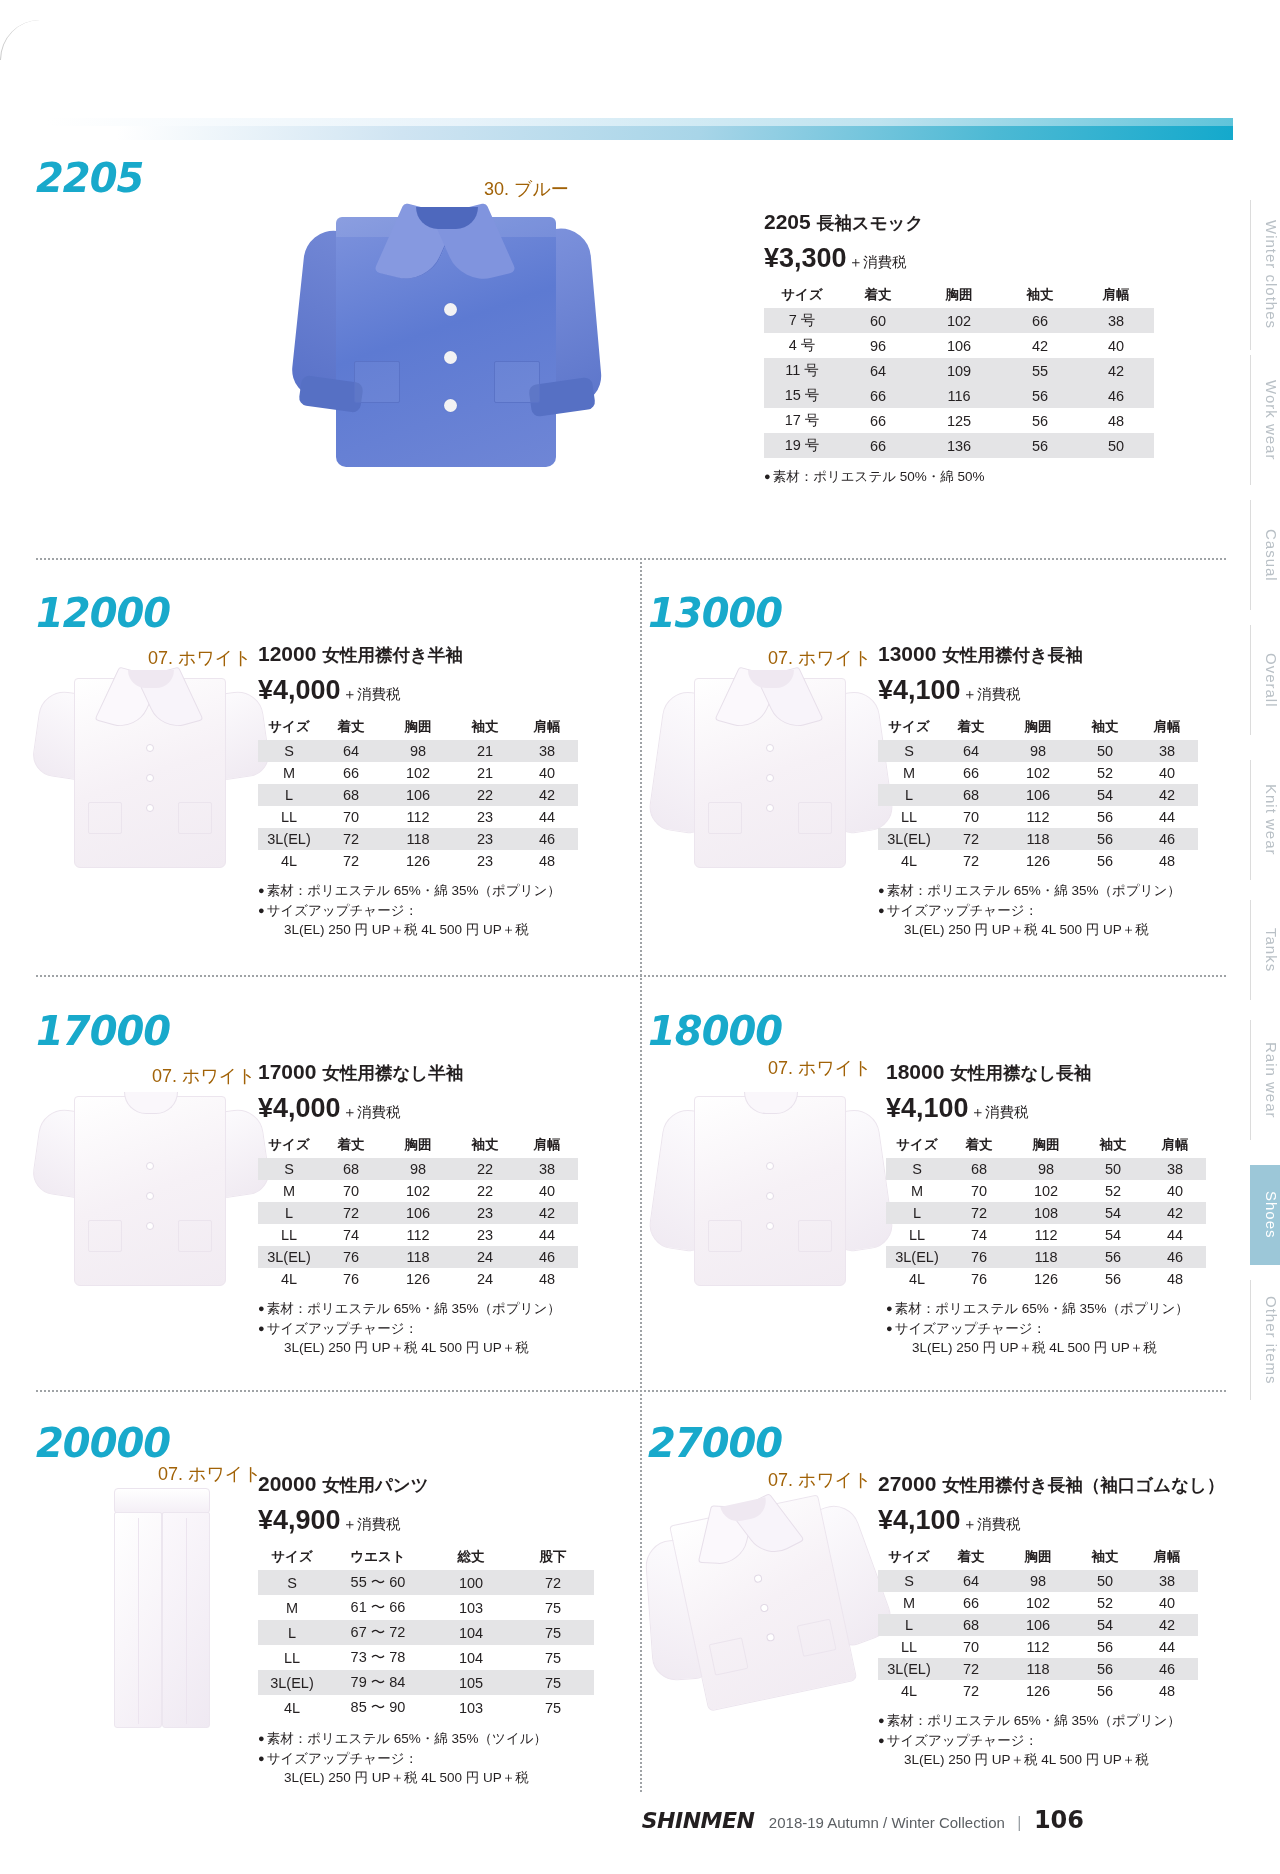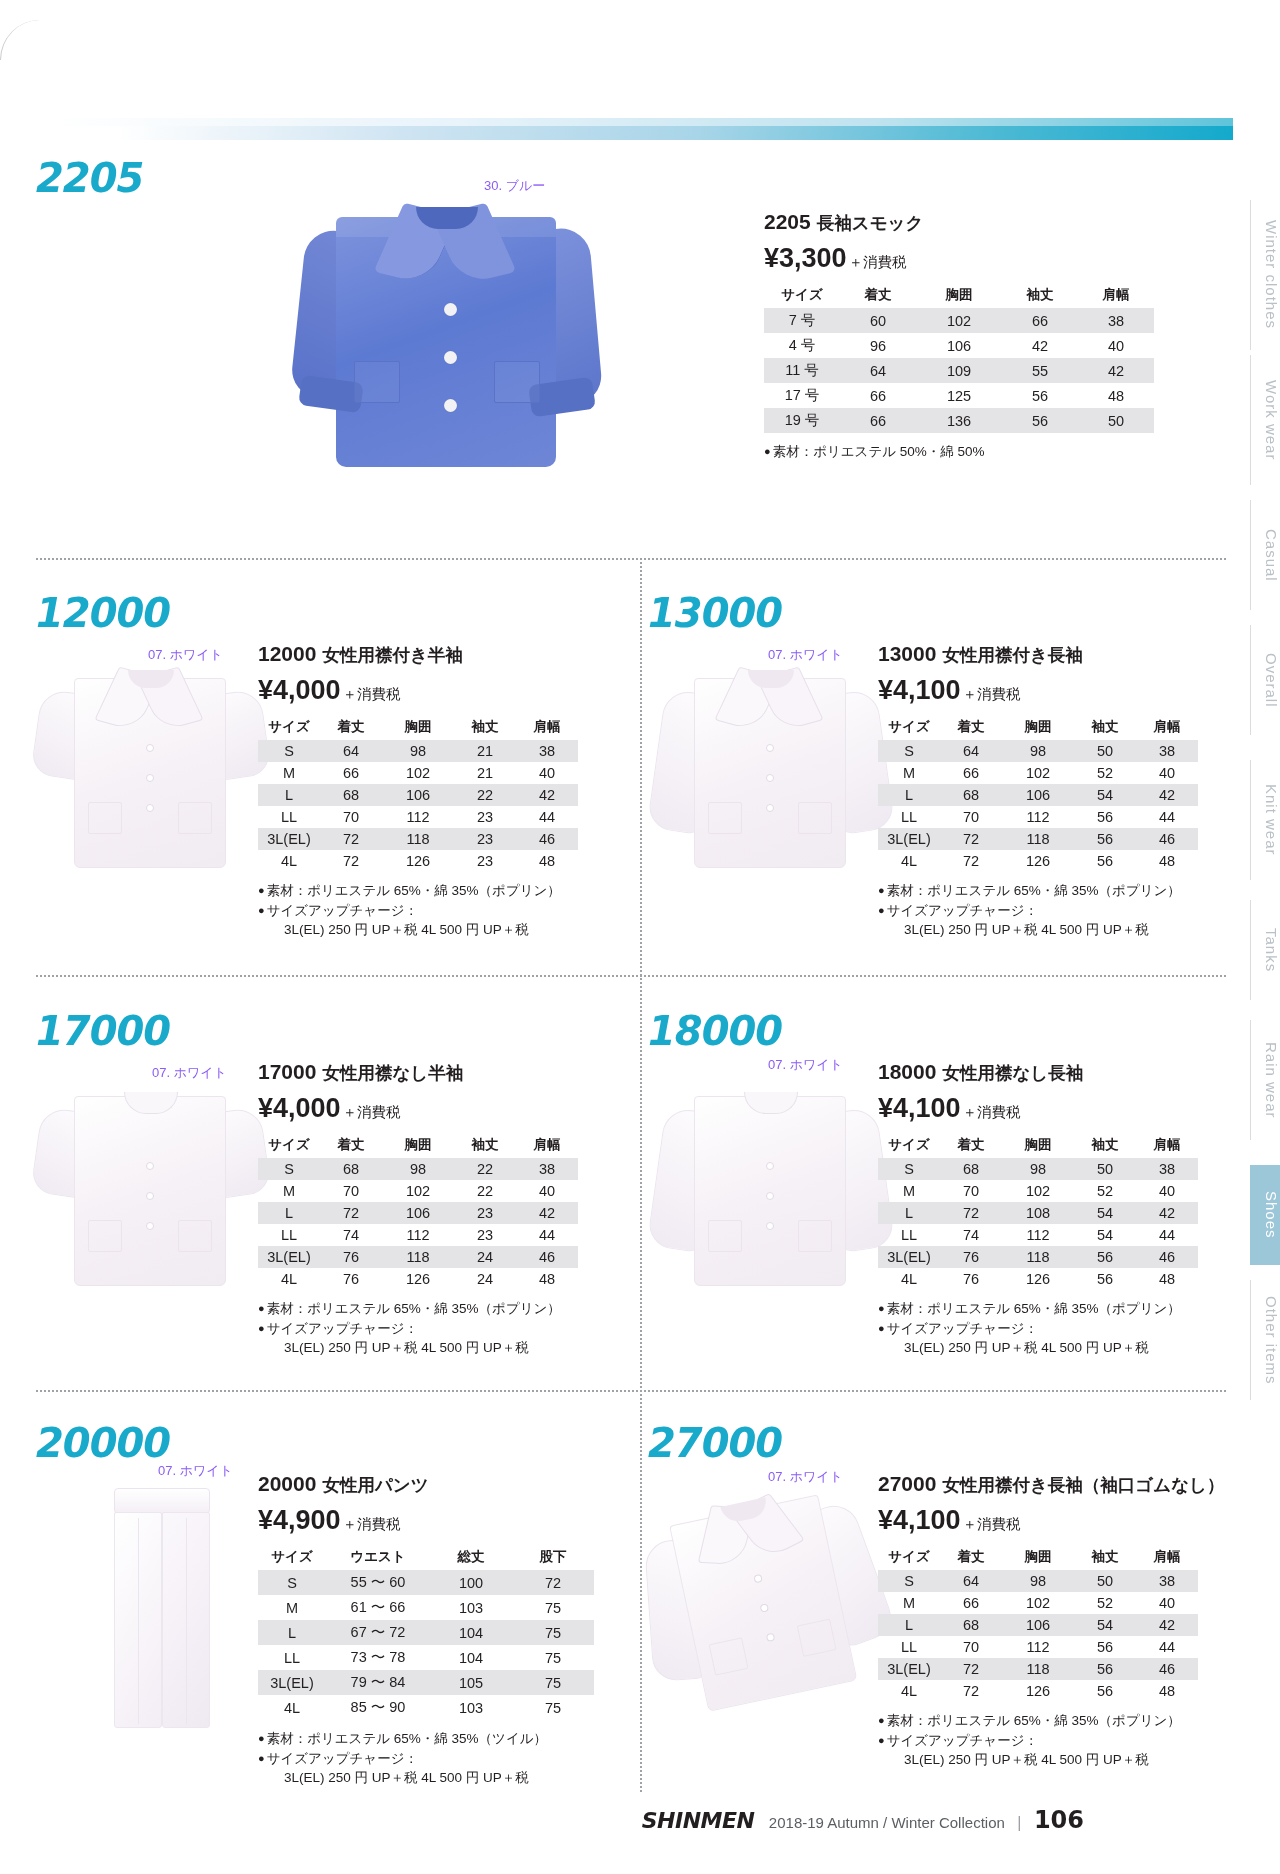--- a/index.html
+++ b/index.html
@@ -53,21 +53,21 @@
            border-left:2px dotted #9fa3a6; left:640px; }
 
   
   .block{ position:absolute; }
   .code-big{
     font-family:"DejaVu Sans", sans-serif;
     font-style:italic; font-weight:bold;
     color:#18a9cb; font-size:40px; letter-spacing:-1px;
   }
   .color-label{
-    font-size:13px; color:#8b5cf6;
+    font-size:18px; color:#a16207;
   }
   .spec{ position:absolute; }
   .spec-title{
     font-size:19px; font-weight:bold; white-space:nowrap;
   }
   .spec-title .num{ font-size:21px; }
   .spec-title .nm{ font-size:17.5px; margin-left:6px; }
   .price{
     margin-top:8px; font-weight:bold; font-size:27px; white-space:nowrap;
   }
@@ -312,20 +312,27 @@
               <td>42</td>
               <td>40</td>
             </tr>
         <tr class="shade">
               <td>11 号</td>
               <td>64</td>
               <td>109</td>
               <td>55</td>
               <td>42</td>
             </tr>
+        <tr class="shade">
+              <td>15 号</td>
+              <td>66</td>
+              <td>116</td>
+              <td>56</td>
+              <td>46</td>
+            </tr>
         <tr>
               <td>17 号</td>
               <td>66</td>
               <td>125</td>
               <td>56</td>
               <td>48</td>
             </tr>
         <tr class="shade">
               <td>19 号</td>
               <td>66</td>
@@ -606,21 +613,21 @@
       <div class="body"></div>
       <div class="neck"></div>
       <div class="btn" style="top:92px;"></div>
       <div class="btn" style="top:122px;"></div>
       <div class="btn" style="top:152px;"></div>
       <div class="pk" style="left:52px;"></div>
       <div class="pk" style="left:142px;"></div>
     </div>
     <div class="color-label" style="position:absolute; left:120px; top:48px;">07. ホワイト</div>
 
-    <div class="spec" style="left:230px; top:52px;">
+    <div class="spec" style="left:238px; top:52px;">
       <div class="spec-title">
         <span class="num">18000</span><span class="nm">女性用襟なし長袖</span>
       </div>
       <div class="price">
         <span>¥4,100</span><span class="tax">＋消費税</span>
       </div>
       <table class="size">
         <tbody>
             <tr>
           <th style="width:62px">サイズ</th>

